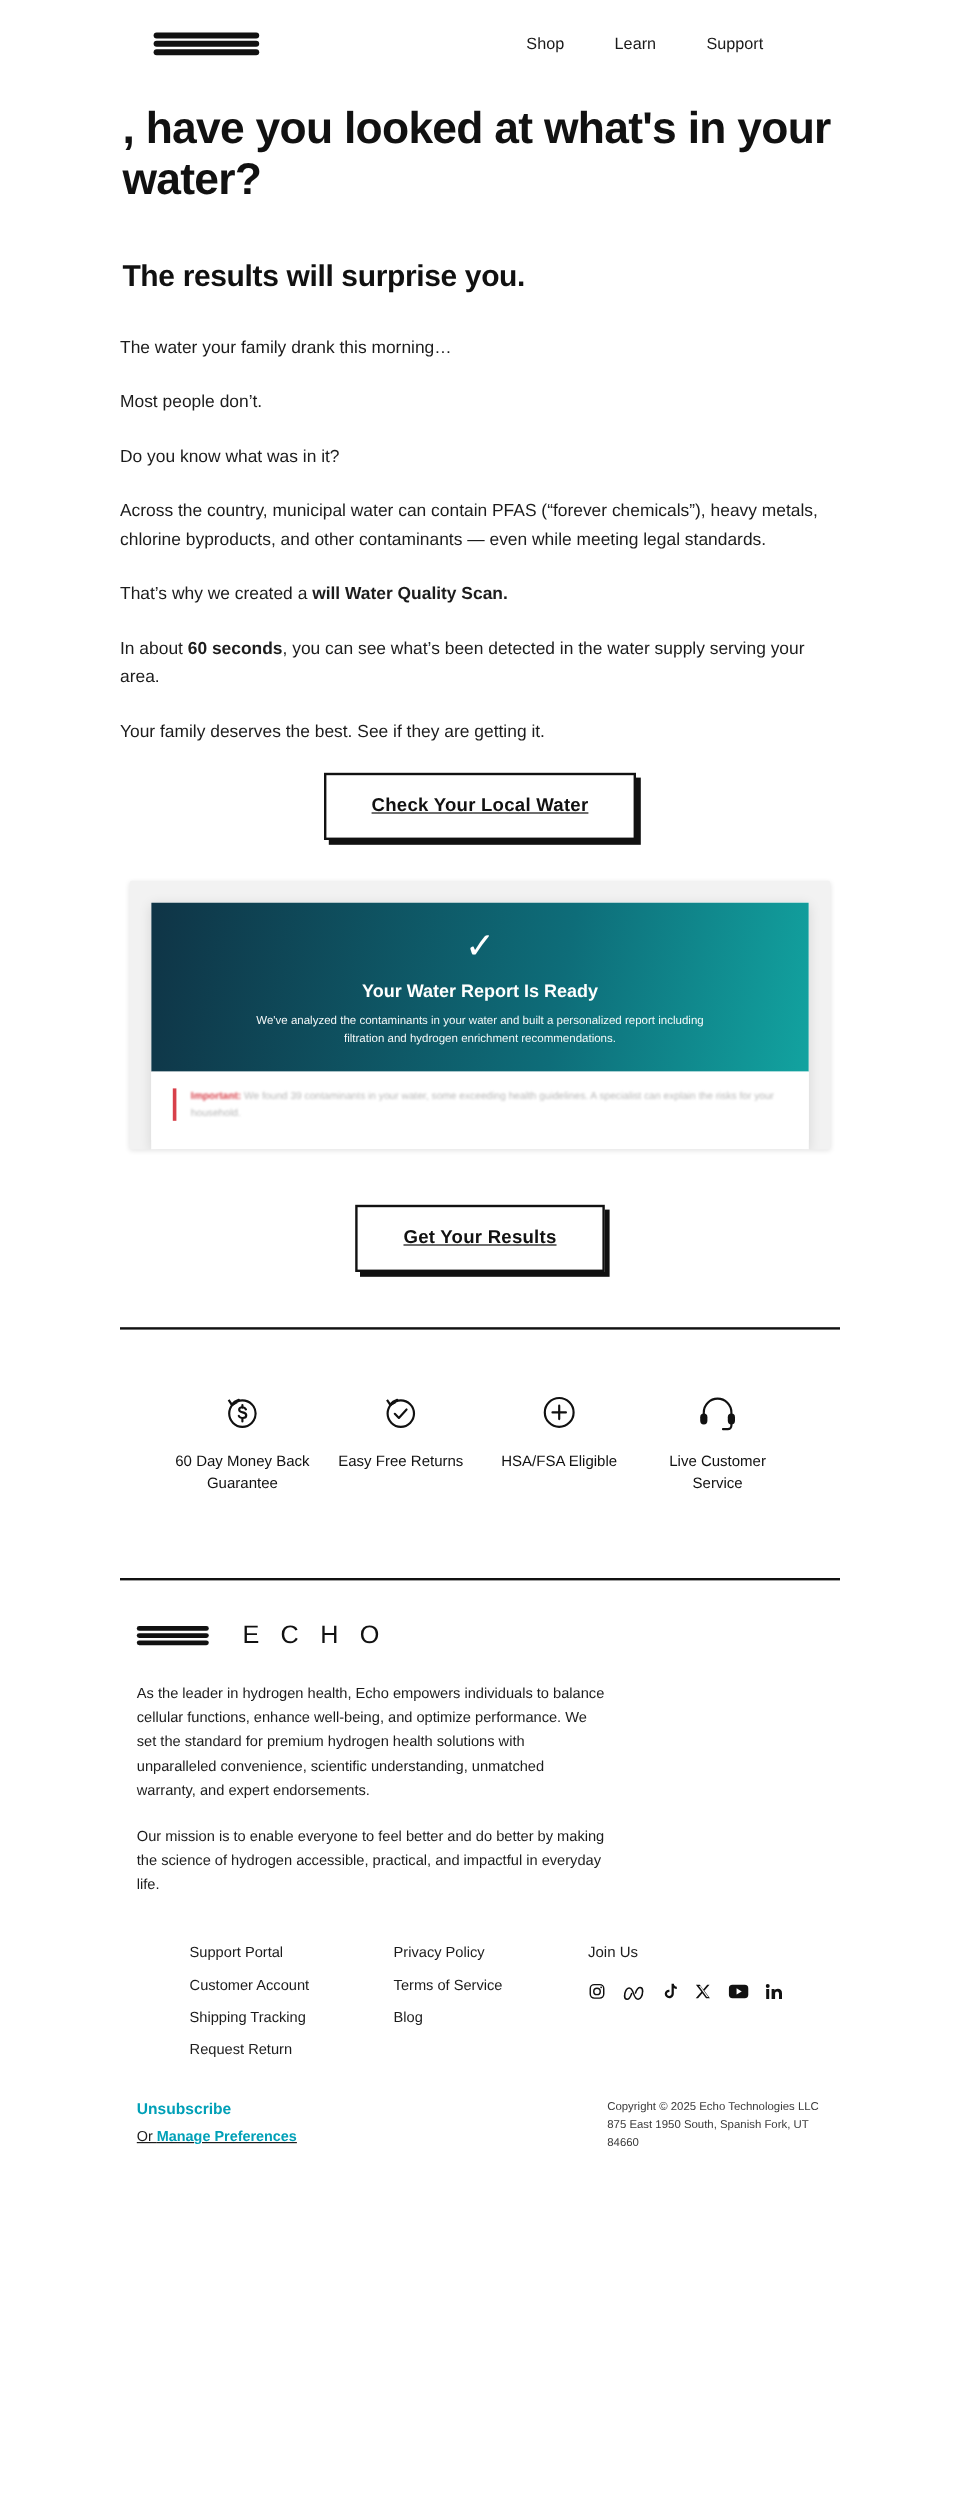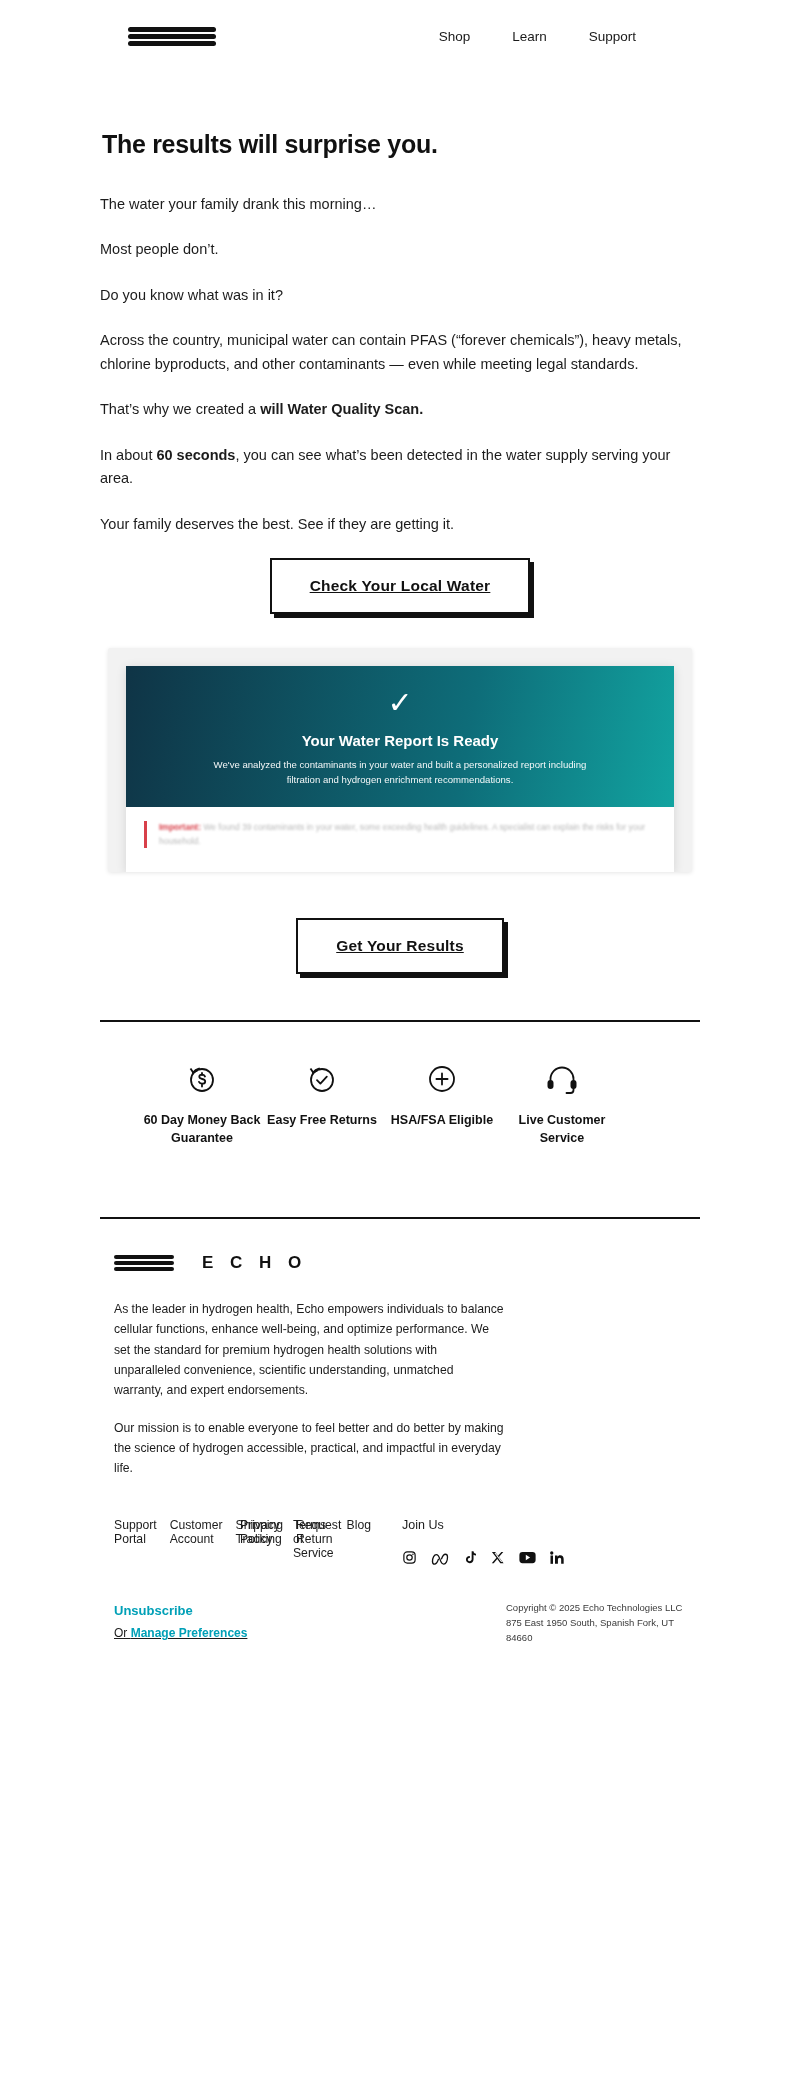--- a/index.html
+++ b/index.html
@@ -187,25 +187,24 @@
     margin: 0 auto;
     height: 2px;
     background: #111;
   }
   .div-1 { margin-top: 46px; }
   .div-2 { margin-top: 40px; }
 
   
   .benefits {
     width: 600px;
-    margin: 0 auto;
-    display: flex;
-    justify-content: flex-start;
+    margin: 12px auto;
+    display: flex;
+    justify-content: space-between;
     padding: 36px 42px 30px 42px;
-    font-weight: bold;
   }
   .benefit {
     width: 120px;
     text-align: center;
   }
   .benefit .icon {
     height: 42px;
     display: flex;
     align-items: center;
     justify-content: center;
@@ -230,44 +229,45 @@
     padding-left: 14px;
   }
   .footer-logo {
     width: 62px;
     display: flex;
     flex-direction: column;
     gap: 2px;
   }
   .footer-logo .wave { width: 60px; height: 4px; }
   .footer-wordmark {
-    font-size: 17px;
+    font-size: 21px;
     letter-spacing: 6px;
-    font-weight: 700;
+    font-weight: 400;
     color: #111;
   }
   .footer-about {
     padding: 26px 14px 0 14px;
     max-width: 420px;
   }
   .footer-about p {
     font-size: 12.2px;
     line-height: 1.65;
     color: #1c1c1c;
     margin-bottom: 18px;
   }
   .footer-cols {
     display: flex;
     padding: 22px 14px 0 14px;
   }
   .flinks {
     display: flex;
-    flex-direction: row;
+    flex-direction: column;
     gap: 13px;
     width: 126px;
+    margin-left: 44px;
   }
   .flinks a {
     font-size: 12.2px;
     color: #1c1c1c;
     text-decoration: none;
   }
   .social-col { margin-left: 36px; }
   .join-label {
     font-size: 12.5px;
     color: #1c1c1c;
@@ -330,20 +330,21 @@
       <div class="wave"></div>
     </div>
     <div class="nav">
       <a href="#">Shop</a>
       <a href="#">Learn</a>
       <a href="#">Support</a>
     </div>
   </div>
 
   <div class="hero">
+    <h1 class="headline">, have you looked at what's in your water?</h1>
     <h2 class="subhead">The results will surprise you.</h2>
   </div>
 
   <div class="body-copy">
     <p>The water your family drank this morning…</p>
     <p>Most people don’t.</p>
     <p>Do you know what was in it?</p>
     <p>Across the country, municipal water can contain PFAS (“forever chemicals”), heavy metals, chlorine byproducts, and other contaminants — even while meeting legal standards.</p>
     <p><span>That’s why we created a </span><strong>will Water Quality Scan.</strong></p>
     <p><span>In about </span><strong>60 seconds</strong><span>, you can see what’s been detected in the water supply serving your area.</span></p>

